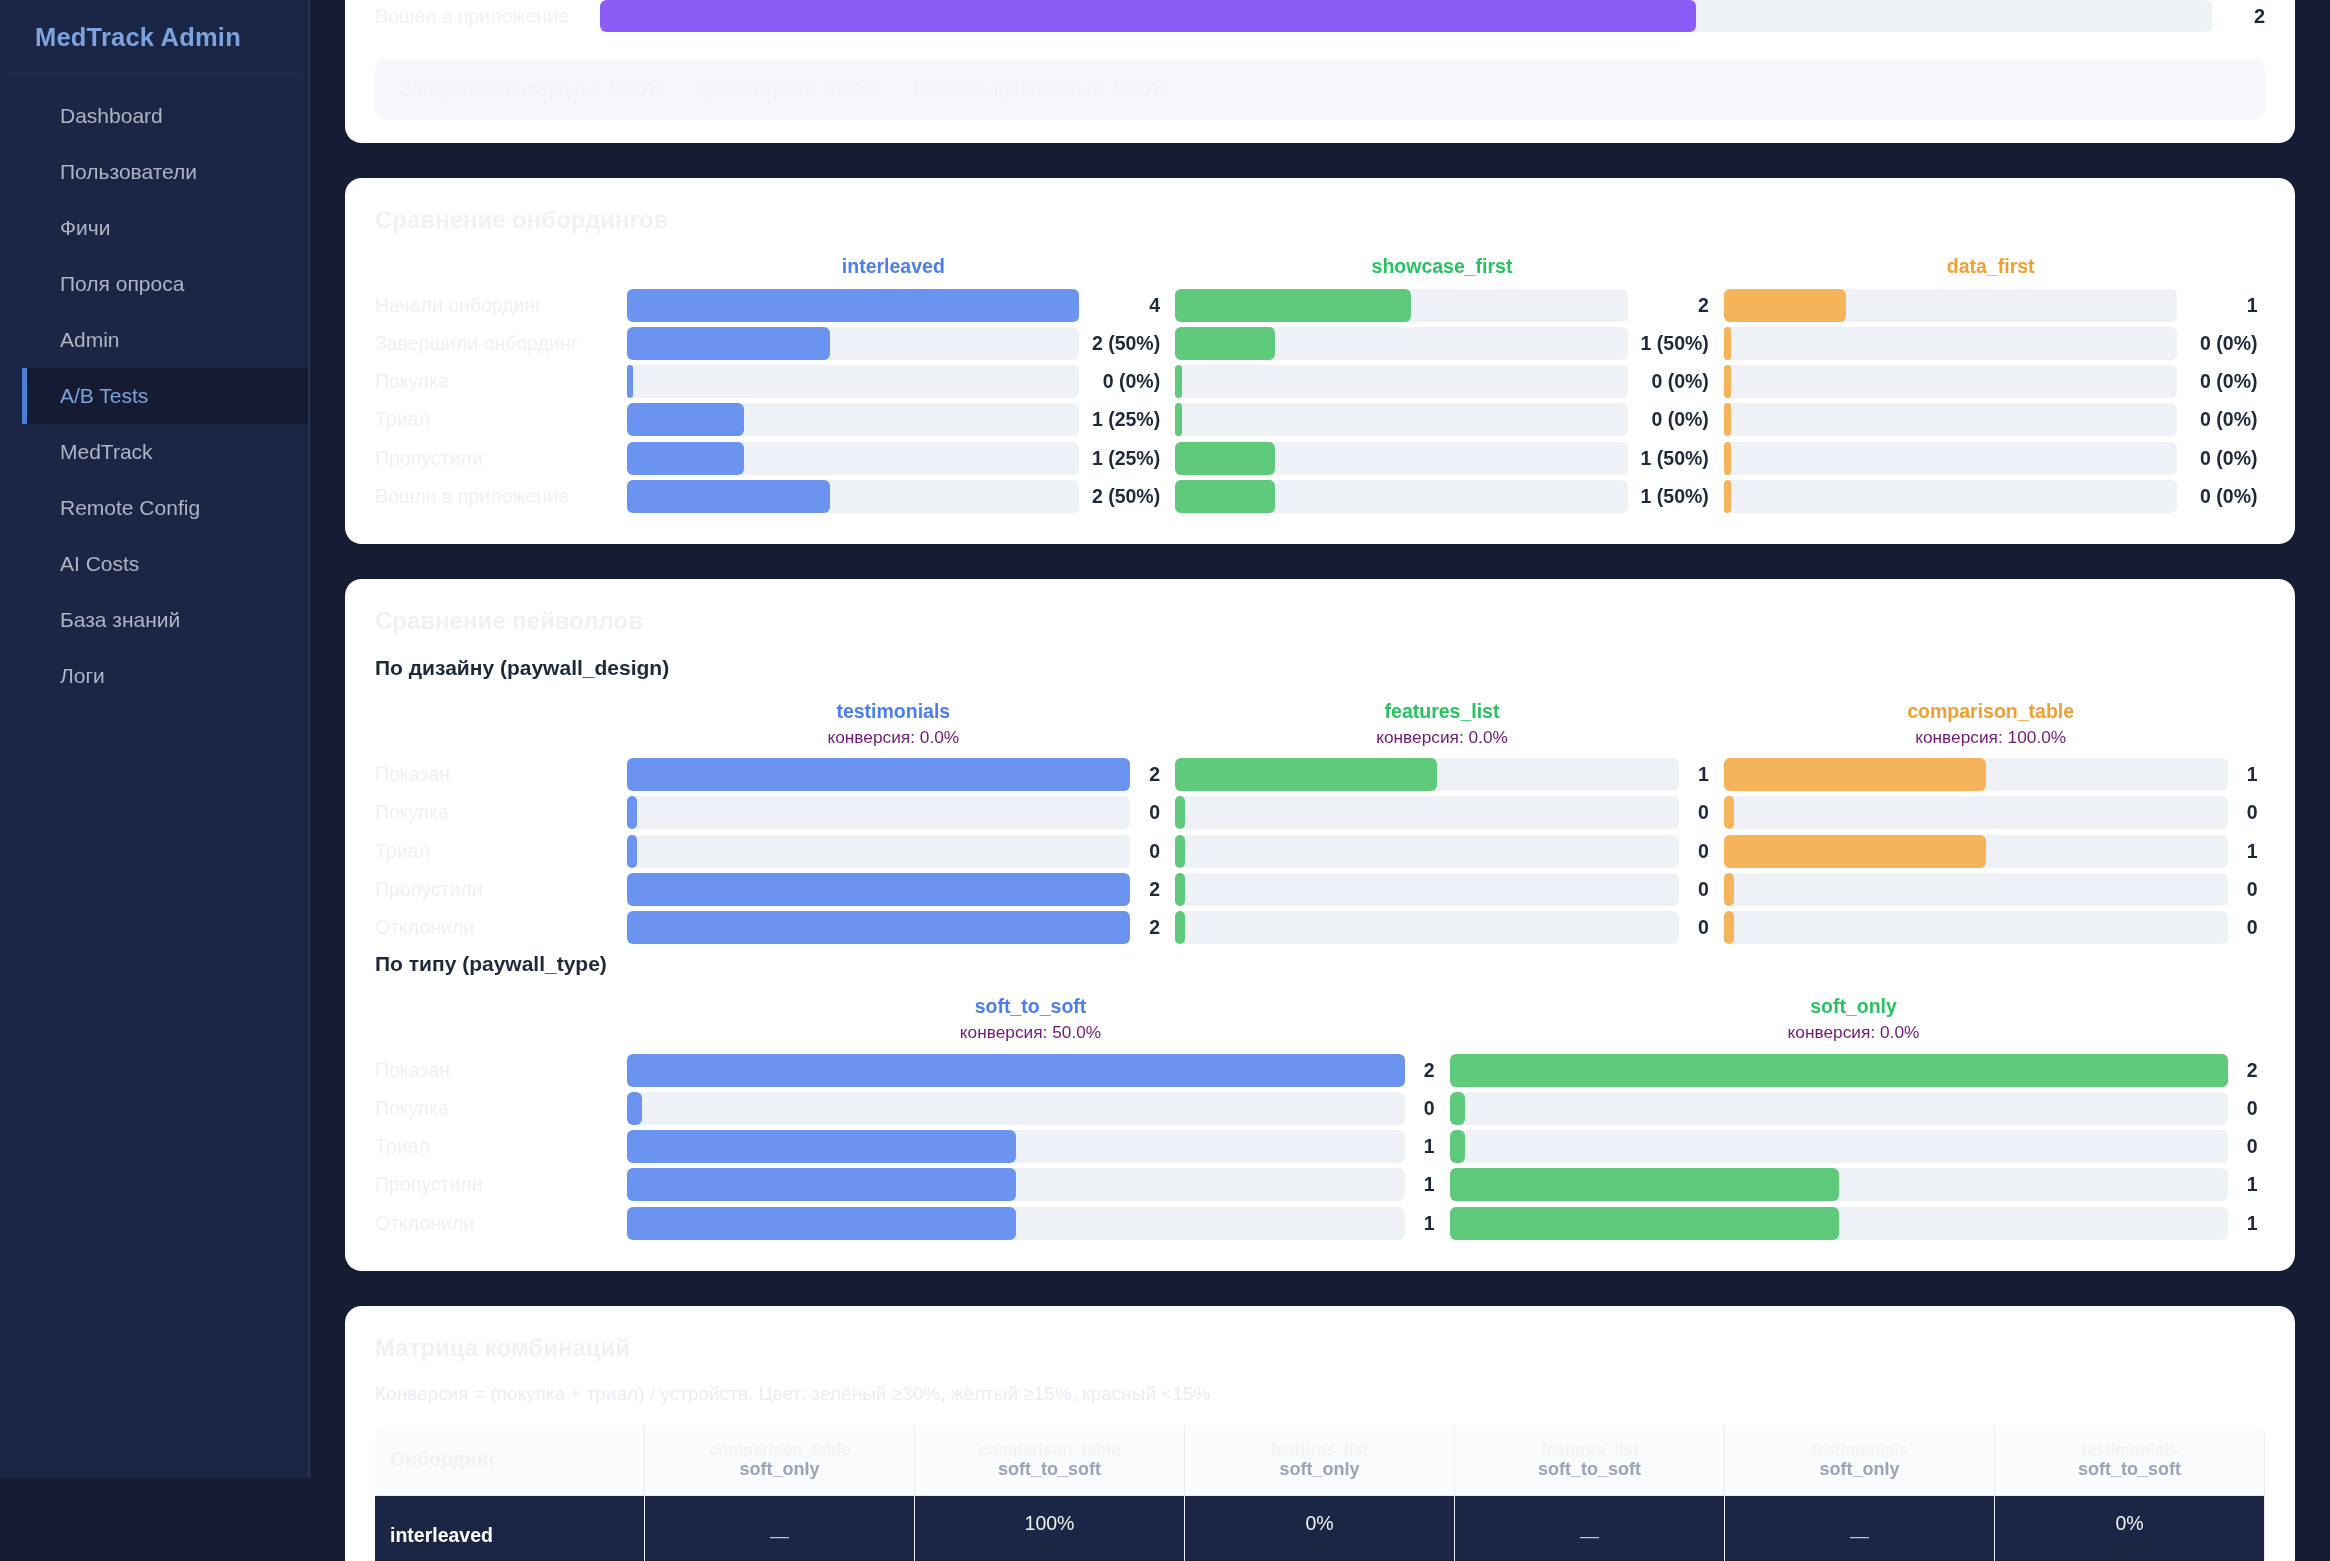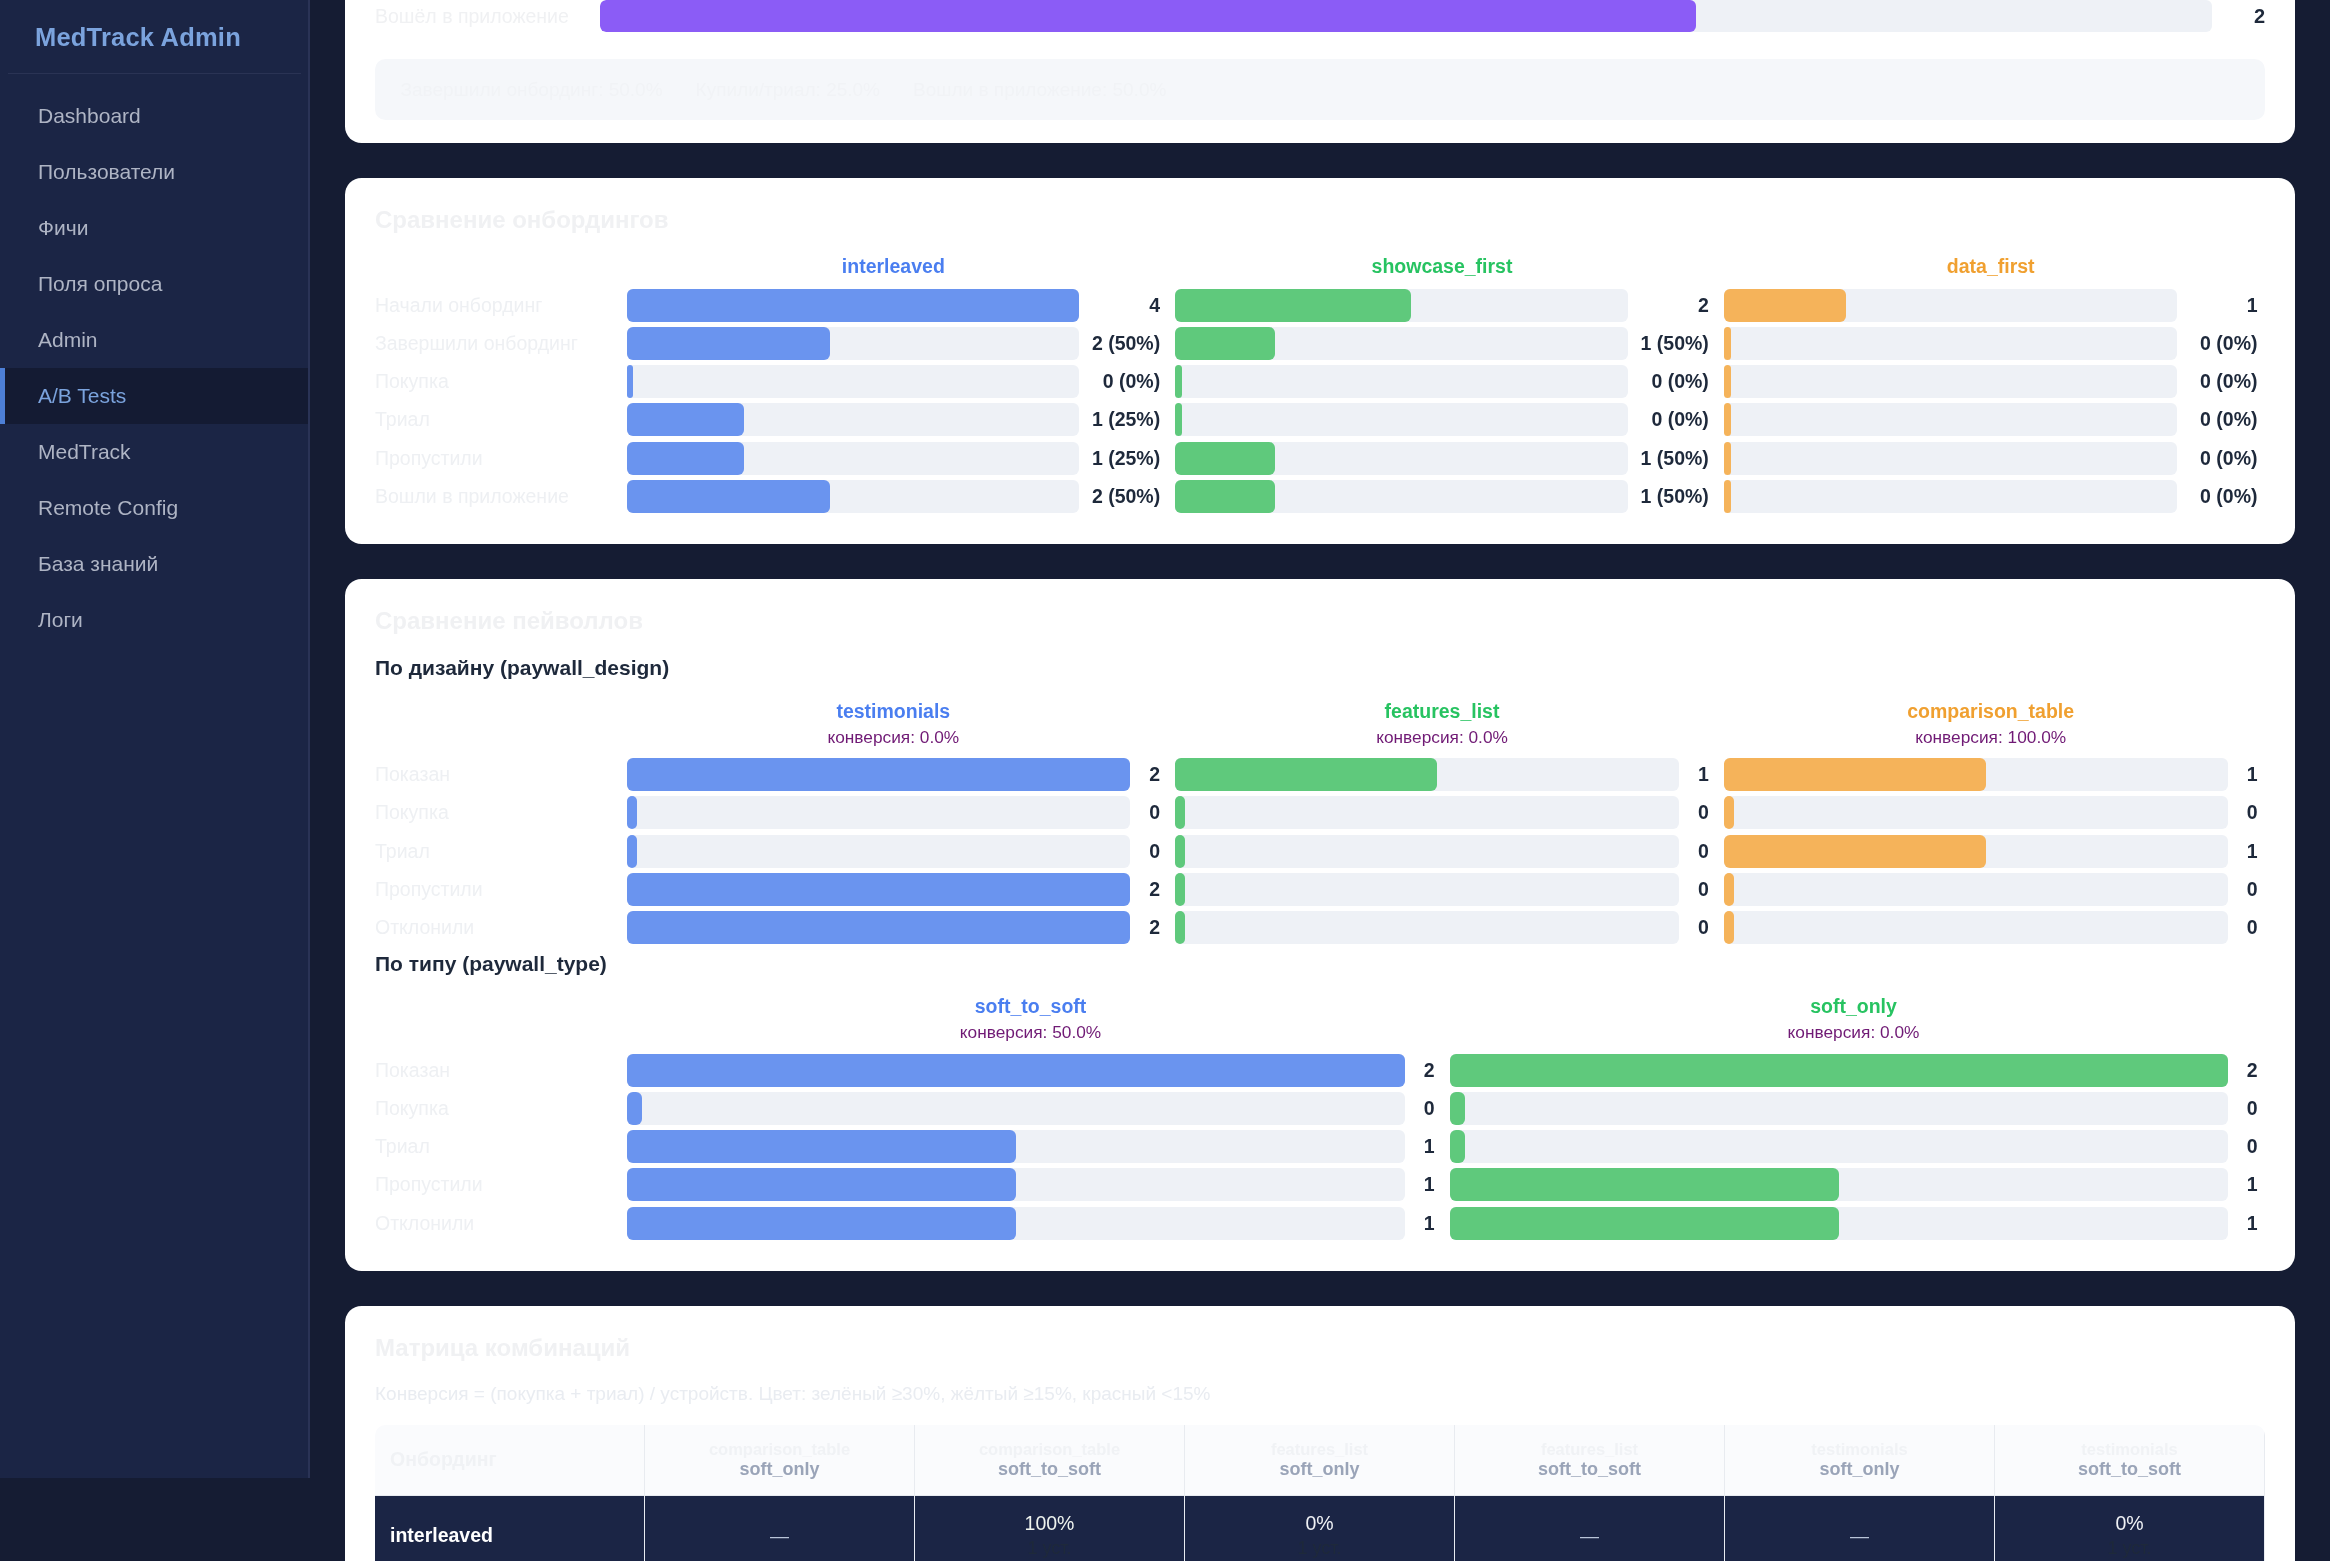--- a/index.html
+++ b/index.html
@@ -20,20 +20,21 @@
   }
   .brand {
     color:#7ba3dd; font-size:25.5px; font-weight:bold;
     padding:22.5px 0 21px 35px; letter-spacing:0.2px;
   }
   .brand-div { height:1.5px; background:#2a3354; margin:0 7.5px 13.5px 7.5px; }
   .nav-item {
     display:block; padding:16px 0 16px 38px;
     font-size:21px; color:#aeb4c4; position:relative;
     cursor:pointer;
+    margin-left:22px;
   }
   .nav-item.active {
     background:#141b33; color:#7ba3dd;
   }
   .nav-item.active::before {
     content:""; position:absolute; left:0; top:0; bottom:0;
     width:5.3px; background:#4d7fd6;
   }
 
   
@@ -148,20 +149,21 @@
     <div class="brand-div"></div>
     <nav>
       <div class="nav-item">Dashboard</div>
       <div class="nav-item">Пользователи</div>
       <div class="nav-item">Фичи</div>
       <div class="nav-item">Поля опроса</div>
       <div class="nav-item">Admin</div>
       <div class="nav-item active">A/B Tests</div>
       <div class="nav-item">MedTrack</div>
       <div class="nav-item">Remote Config</div>
+      <div class="nav-item">AI Costs</div>
       <div class="nav-item">База знаний</div>
       <div class="nav-item">Логи</div>
     </nav>
   </aside>
 
   <main class="main">
 
     <section class="card-top">
       <div class="top-row">
         <div class="rlabel">Вошёл в приложение</div>

